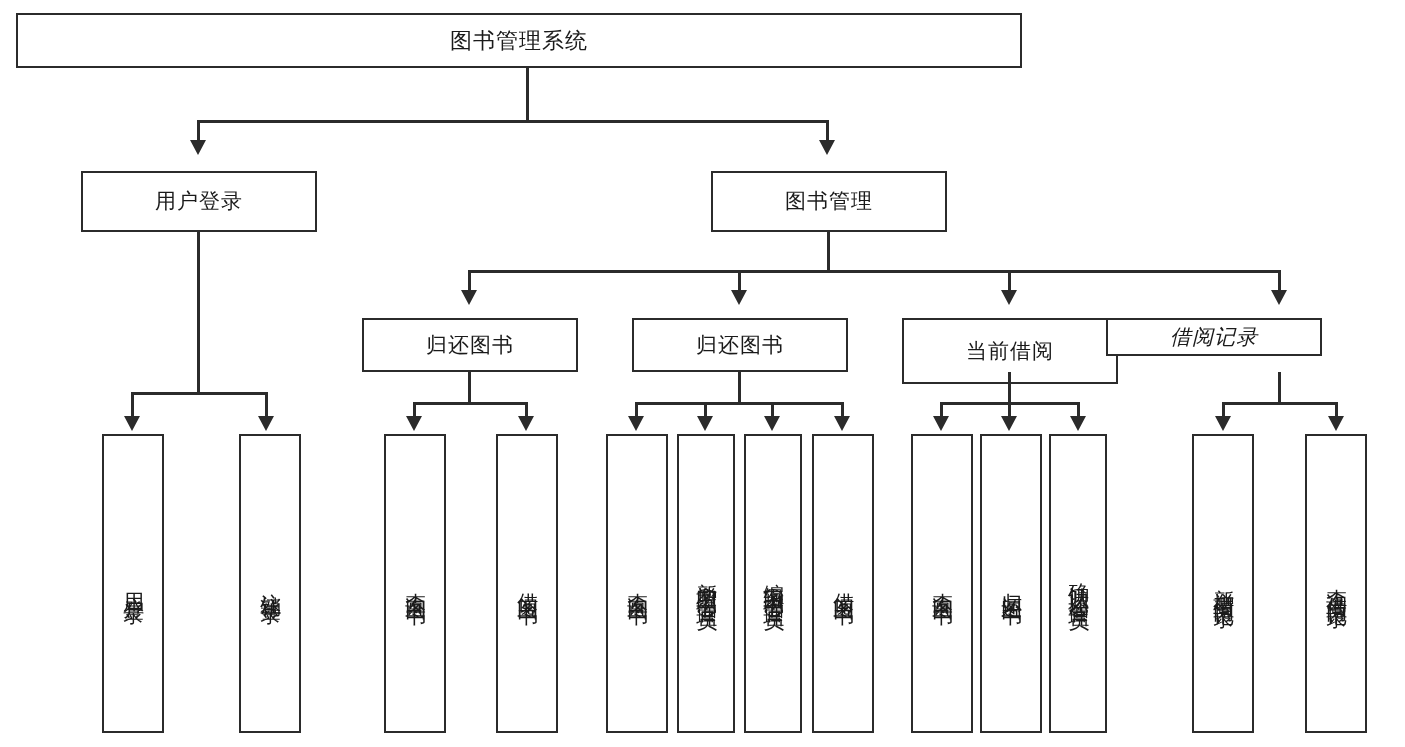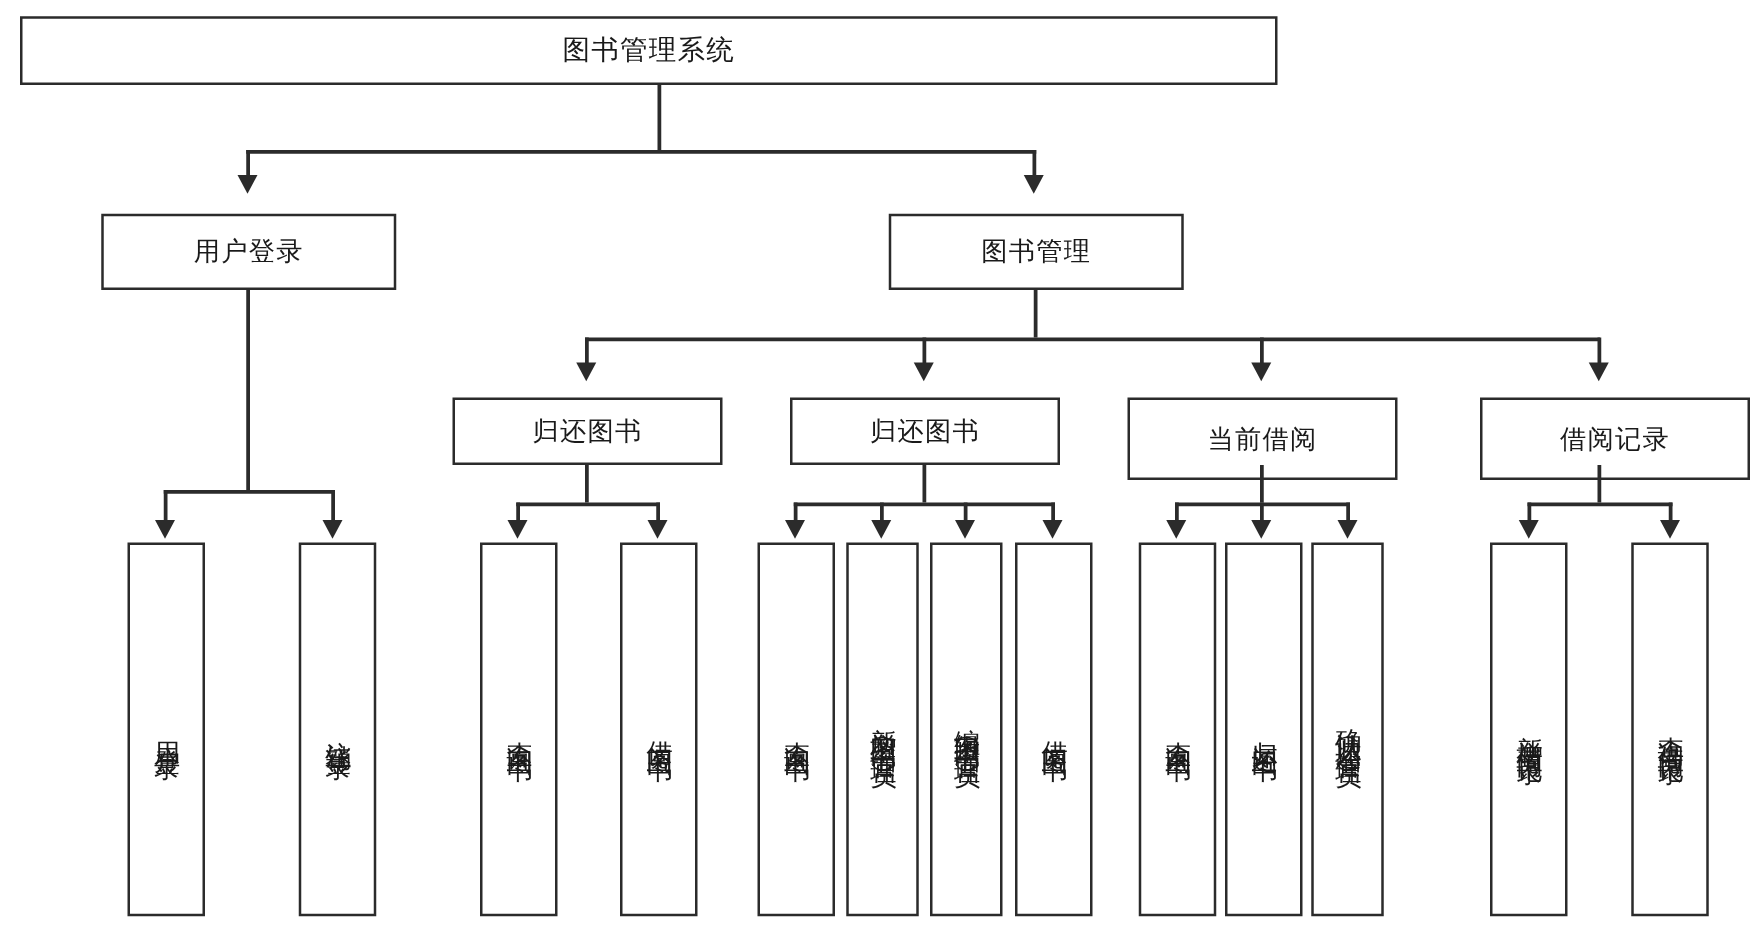--- a/index.html
+++ b/index.html
@@ -113,21 +113,21 @@
 
   <div class="node h" style="left:362px;top:318px;width:216px;height:54px;">
     <span>归还图书</span>
   </div>
   <div class="node h" style="left:632px;top:318px;width:216px;height:54px;">
     <span>归还图书</span>
   </div>
   <div class="node h" style="left:902px;top:318px;width:216px;height:66px;">
     <span>当前借阅</span>
   </div>
-  <div class="node h" style="left:1184px;top:318px;width:216px;height:66px;">
+  <div class="node h" style="left:1106px;top:318px;width:216px;height:38px;font-style:italic;">
     <span>借阅记录</span>
   </div>
 
   <div class="vline" style="left:468px;top:372px;width:3px;height:30px;"></div>
   <div class="hline" style="left:413px;top:402px;width:115px;height:3px;"></div>
   <div class="vline" style="left:413px;top:402px;width:3px;height:16px;"></div>
   <div class="vline" style="left:525px;top:402px;width:3px;height:16px;"></div>
   <div class="arrow" style="left:406px;top:416px;"></div>
   <div class="arrow" style="left:518px;top:416px;"></div>
 

